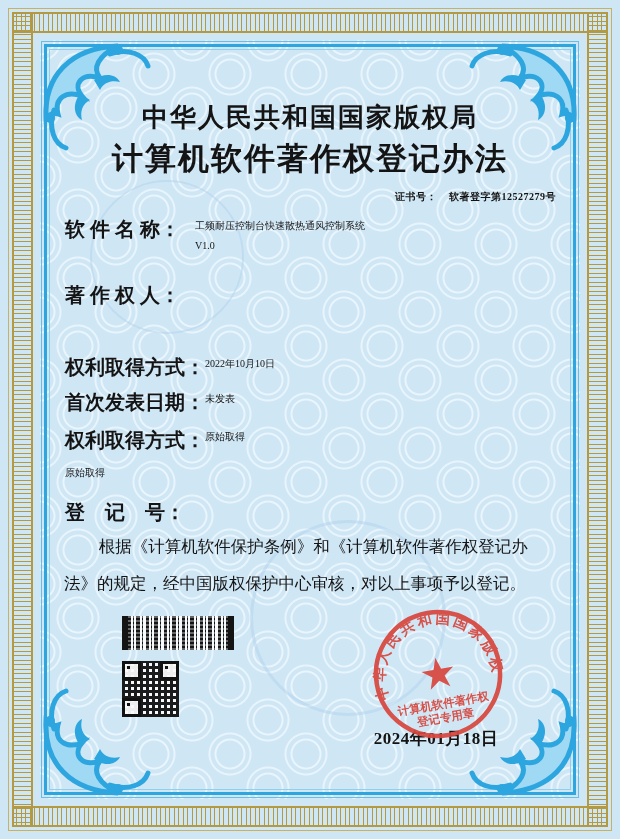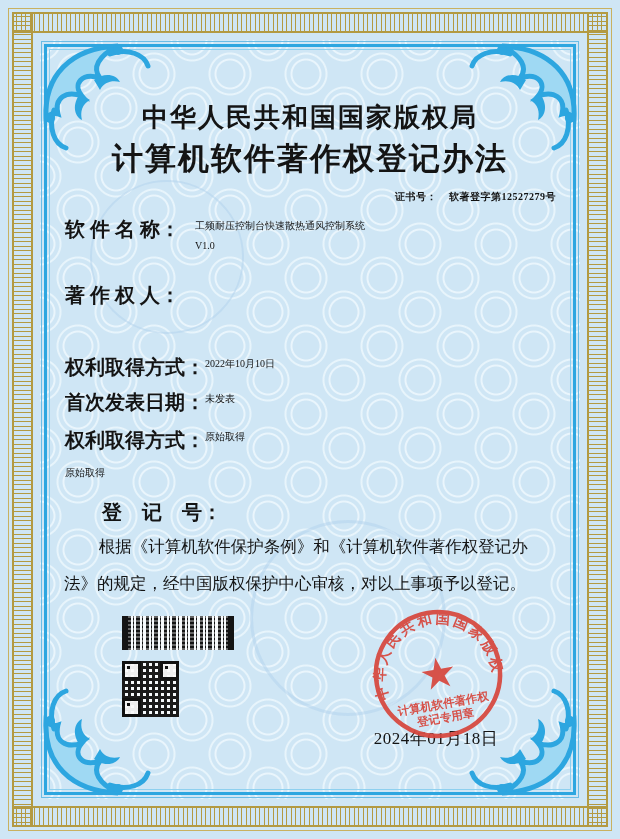--- a/index.html
+++ b/index.html
@@ -52,21 +52,21 @@
     left:0;right:0;top:138px;text-align:center;
     font-size:31px;font-weight:bold;letter-spacing:2px;z-index:4;
   }
   .cert-no{
     top:190px;right:64px;font-size:10px;font-weight:bold;z-index:4;letter-spacing:.5px;
   }
   .cert-no .gap{display:inline-block;width:12px;}
   .fields{left:65px;right:52px;top:216px;z-index:4;}
   .field{position:absolute;left:0;right:0;display:flex;align-items:flex-start;}
   .f0{top:0;}  .f1{top:66px;align-items:center;} .f2{top:138px;} .f3{top:173px;}
-  .f4{top:211px;} .f5{top:247px;} .f6{top:283px;margin-left:37px;}
+  .f4{top:211px;} .f5{top:247px;} .f6{top:283px;}
   .field-label{flex:0 0 130px;font-size:20px;font-weight:bold;white-space:nowrap;}
   .field-value{font-size:10px;font-weight:normal;white-space:pre-line;line-height:20px;}
   .statement{
     left:64px;right:60px;top:528px;z-index:4;
     font-size:16.5px;font-weight:normal;line-height:37px;text-indent:2.1em;
   }
   
   .barcode{
     left:122px;top:616px;width:100px;height:34px;z-index:4;
     background:
@@ -80,21 +80,21 @@
     background:
       repeating-linear-gradient(0deg,#1b1b1b 0 3px, rgba(0,0,0,0) 3px 6px),
       repeating-linear-gradient(90deg,#1b1b1b 0 3px, rgba(249,251,252,.92) 3px 6px);
   }
   .qr-finder{position:absolute;width:13px;height:13px;border:3px solid #111;background:rgba(250,250,250,.95);}
   .qr-finder:after{content:"";position:absolute;left:2px;top:2px;width:3px;height:3px;background:#111;}
   .qf-tl{left:0;top:0;} .qf-tr{right:0;top:0;} .qf-bl{left:0;bottom:0;}
   
   .issue-date{
     left:366px;top:727px;width:140px;text-align:center;
-    font-size:17px;font-weight:normal;z-index:4;letter-spacing:.5px;
+    font-size:17px;font-weight:bold;z-index:4;letter-spacing:.5px;
   }
   .seal{left:370px;top:606px;width:136px;height:136px;z-index:5;opacity:.93;}
 </style>
 </head>
 <body>
 
 <div class="layer watermark"></div>
 <div class="layer big-ring ring1"></div>
 <div class="layer big-ring ring2"></div>
 

